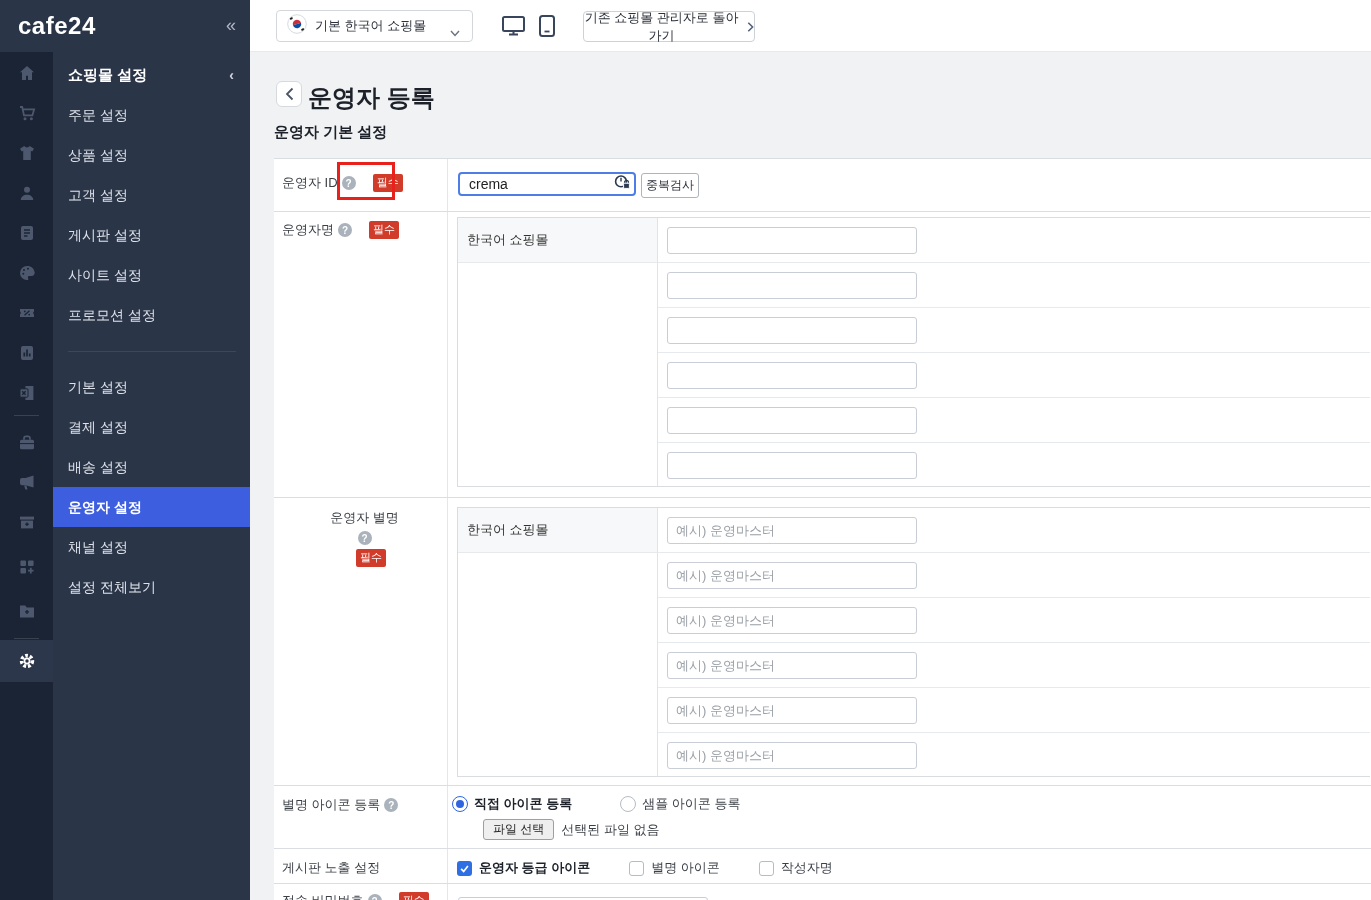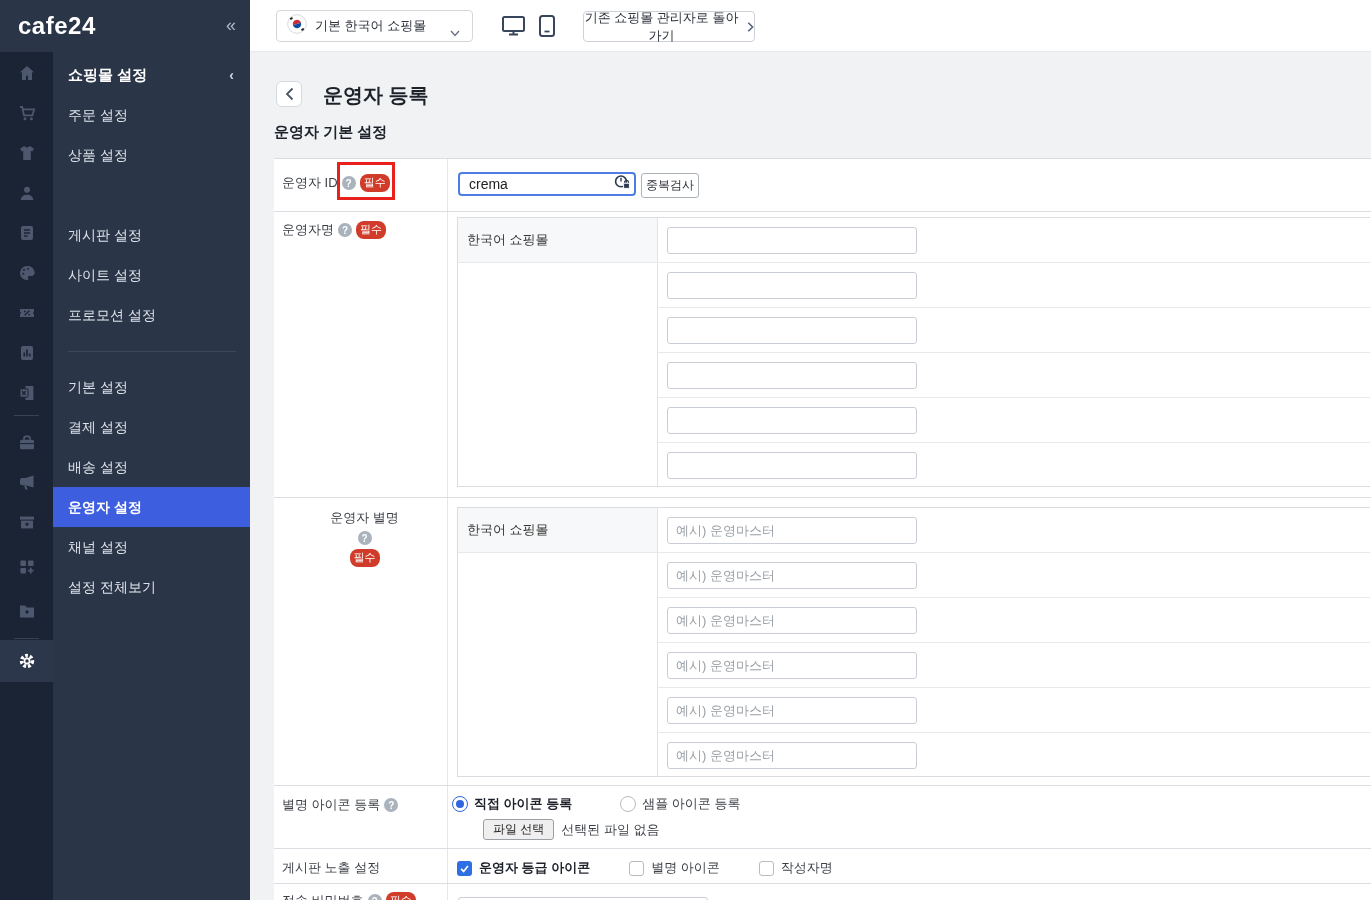--- a/index.html
+++ b/index.html
@@ -36,33 +36,33 @@
   .mall-select .caret { position:absolute; right:12px; top:12px; }
   .dev-icon { position:absolute; top:14px; cursor:pointer; }
   .return-btn { position:absolute; left:333px; top:11px; width:172px; height:31px; border:1px solid #ccd2d8;
                 border-radius:4px; background:#fff; font-size:13px; color:#2c313a; display:flex;
                 align-items:center; justify-content:center; gap:8px; cursor:pointer; }
 
   
   .content { position:absolute; left:250px; top:52px; width:1121px; height:848px; background:#f1f2f4; overflow:hidden; }
   .back-btn { position:absolute; left:26px; top:29px; width:26px; height:26px; background:#fff;
               border:1px solid #d6d9de; border-radius:6px; display:flex; align-items:center; justify-content:center; cursor:pointer; }
-  .page-title { position:absolute; left:73px; top:30px; font-size:20px; font-weight:bold; color:#1d2129; }
+  .page-title { position:absolute; left:58px; top:30px; font-size:24px; font-weight:bold; color:#1d2129; }
   .section-title { position:absolute; left:24px; top:71px; font-size:15px; font-weight:bold; color:#1d2129; }
 
   .ftable { position:absolute; left:24px; top:106px; width:1097px; height:742px; background:#fff;
             border-top:1px solid #d9dce1; overflow:hidden; }
   .trow { position:absolute; left:0; width:1097px; border-bottom:1px solid #dadde2; }
   .labelcol { position:absolute; left:0; top:0; width:174px; height:100%; border-right:1px solid #e3e6ea;
               padding:0 0 0 8px; }
   .labwrap { display:flex; align-items:center; gap:4px; }
   .rowlabel { font-size:13px; color:#3b3f46; white-space:nowrap; }
   .help { width:14px; height:14px; border-radius:50%; background:#aab2bb; color:#fff; font-size:10px; font-weight:bold;
           display:inline-flex; align-items:center; justify-content:center; cursor:pointer; flex:0 0 auto; }
-  .req { background:#d13b2a; color:#fff; font-size:11px; padding:1px 4px 2px; border-radius:8px; white-space:nowrap; }
+  .req { background:#d13b2a; color:#fff; font-size:11px; padding:1px 4px 2px; border-radius:2px; white-space:nowrap;margin-left:13px; }
   .redbox { position:absolute; border:3px solid #e8211d; z-index:5; }
 
   .txt-input { border:1px solid #c9ced6; border-radius:3px; height:27px; font-size:13px; color:#222;
                padding:0 8px; background:#fff; outline:none; font-family:inherit; }
   .txt-input::placeholder { color:#9aa0a6; }
   .id-input { position:absolute; left:184px; top:13px; width:178px; height:24px; border:2px solid #4e7de6;
               border-radius:4px; font-size:14px; padding:0 26px 0 9px; }
   .secure-ico { position:absolute; left:340px; top:15px; cursor:pointer; }
   .dup-btn { position:absolute; left:367px; top:14px; width:58px; height:25px; background:#fff;
              border:1px solid #aeb4bc; border-radius:3px; font-size:12px; color:#2c313a; cursor:pointer; }
@@ -202,20 +202,21 @@
 
   <div class="side-top">
     <span class="logo">cafe24</span>
     <span class="collapse">«</span>
   </div>
 
   <nav class="panel" id="panel">
       <div class="panel-item hdr" style="top: 3px;">쇼핑몰 설정<span class="panel-chevron">‹</span></div>
       <div class="panel-item" style="top: 43px;">주문 설정</div>
       <div class="panel-item" style="top: 83px;">상품 설정</div>
+      <div class="panel-item" style="top: 123px;">고객 설정</div>
       <div class="panel-item" style="top: 163px;">게시판 설정</div>
       <div class="panel-item" style="top: 203px;">사이트 설정</div>
       <div class="panel-item" style="top: 243px;">프로모션 설정</div>
       <div class="panel-divider" style="top: 299px;"></div>
       <div class="panel-item" style="top: 315px;">기본 설정</div>
       <div class="panel-item" style="top: 355px;">결제 설정</div>
       <div class="panel-item" style="top: 395px;">배송 설정</div>
       <div class="panel-item active" style="top: 435px;">운영자 설정</div>
       <div class="panel-item" style="top: 475px;">채널 설정</div>
       <div class="panel-item" style="top: 515px;">설정 전체보기</div>

